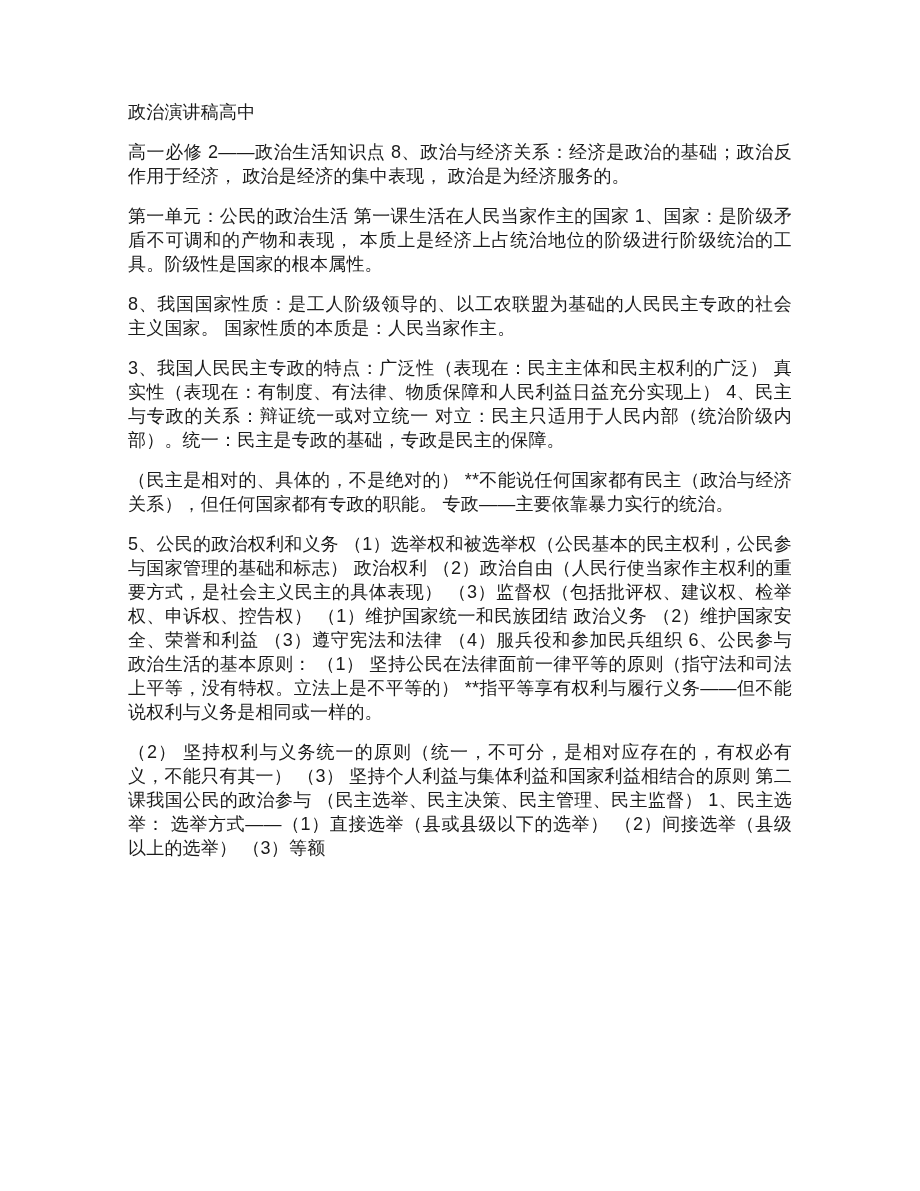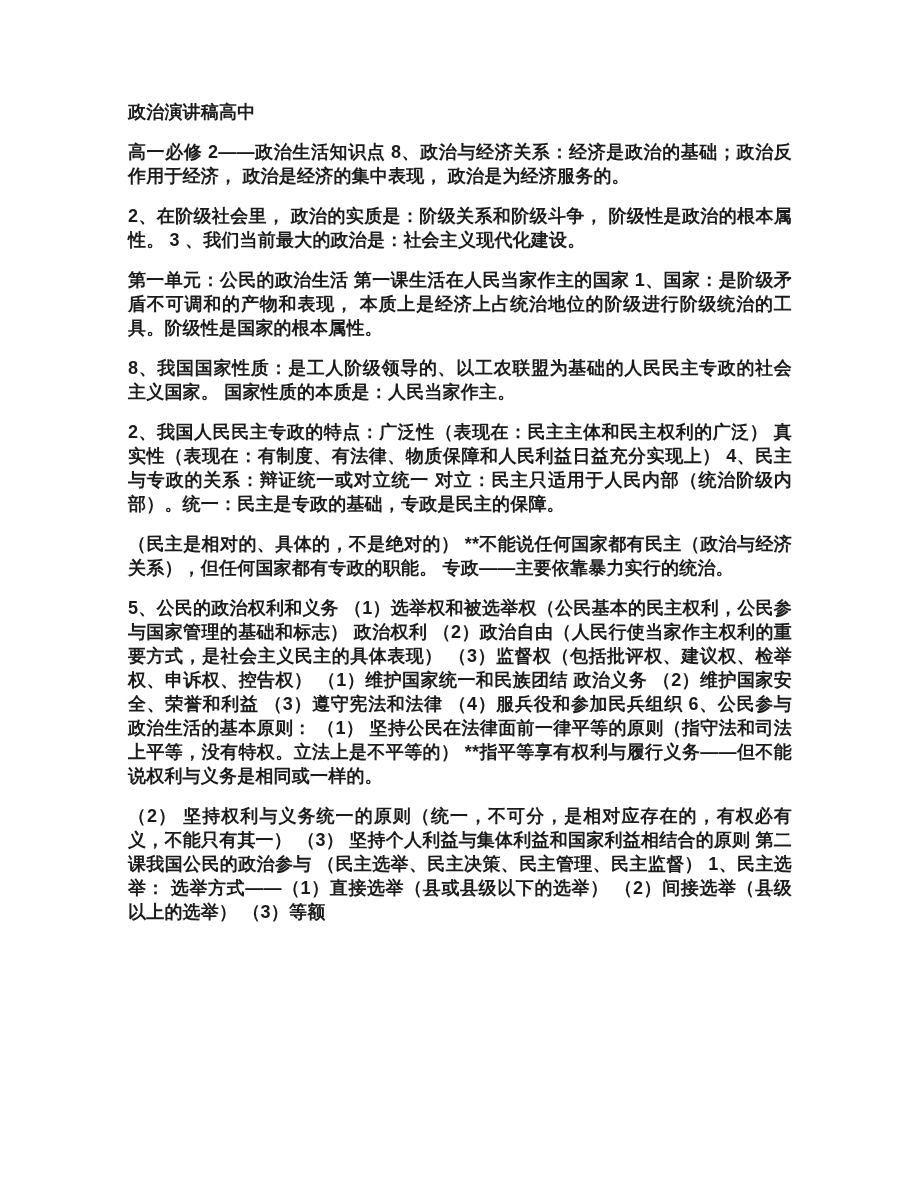--- a/index.html
+++ b/index.html
@@ -15,33 +15,32 @@
     margin: 0 auto;
     background: #ffffff;
     overflow: hidden;
     box-sizing: border-box;
     padding: 100px 128px 0 128px;
   }
   .page p {
     margin: 0 0 16px 0;
     font-size: 18px;
     line-height: 24px;
-    font-weight: 700;
+    font-weight: 400;
     color: #1b1b1b;
     text-align: justify;
     letter-spacing: 0.2px;
     word-break: break-all;
   }
 </style>
 </head>
 <body>
 
 <div class="page">
   <p>政治演讲稿高中</p>
   <p>高一必修 2——政治生活知识点 8、政治与经济关系：经济是政治的基础；政治反作用于经济， 政治是经济的集中表现， 政治是为经济服务的。</p>
-  <p>2、在阶级社会里， 政治的实质是：阶级关系和阶级斗争， 阶级性是政治的根本属性。 3 、我们当前最大的政治是：社会主义现代化建设。</p>
   <p>第一单元：公民的政治生活 第一课生活在人民当家作主的国家 1、国家：是阶级矛盾不可调和的产物和表现， 本质上是经济上占统治地位的阶级进行阶级统治的工具。阶级性是国家的根本属性。</p>
   <p>8、我国国家性质：是工人阶级领导的、以工农联盟为基础的人民民主专政的社会主义国家。 国家性质的本质是：人民当家作主。</p>
-  <p>2、我国人民民主专政的特点：广泛性（表现在：民主主体和民主权利的广泛） 真实性（表现在：有制度、有法律、物质保障和人民利益日益充分实现上） 4、民主与专政的关系：辩证统一或对立统一 对立：民主只适用于人民内部（统治阶级内部）。统一：民主是专政的基础，专政是民主的保障。</p>
+  <p>3、我国人民民主专政的特点：广泛性（表现在：民主主体和民主权利的广泛） 真实性（表现在：有制度、有法律、物质保障和人民利益日益充分实现上） 4、民主与专政的关系：辩证统一或对立统一 对立：民主只适用于人民内部（统治阶级内部）。统一：民主是专政的基础，专政是民主的保障。</p>
   <p>（民主是相对的、具体的，不是绝对的） **不能说任何国家都有民主（政治与经济关系），但任何国家都有专政的职能。 专政——主要依靠暴力实行的统治。</p>
   <p>5、公民的政治权利和义务 （1）选举权和被选举权（公民基本的民主权利，公民参与国家管理的基础和标志） 政治权利 （2）政治自由（人民行使当家作主权利的重要方式，是社会主义民主的具体表现） （3）监督权（包括批评权、建议权、检举权、申诉权、控告权） （1）维护国家统一和民族团结 政治义务 （2）维护国家安全、荣誉和利益 （3）遵守宪法和法律 （4）服兵役和参加民兵组织 6、公民参与政治生活的基本原则： （1） 坚持公民在法律面前一律平等的原则（指守法和司法上平等，没有特权。立法上是不平等的） **指平等享有权利与履行义务——但不能说权利与义务是相同或一样的。</p>
   <p>（2） 坚持权利与义务统一的原则（统一，不可分，是相对应存在的，有权必有义，不能只有其一） （3） 坚持个人利益与集体利益和国家利益相结合的原则 第二课我国公民的政治参与 （民主选举、民主决策、民主管理、民主监督） 1、民主选举： 选举方式——（1）直接选举（县或县级以下的选举） （2）间接选举（县级以上的选举） （3）等额</p>
 </div>
 
 </body></html>

